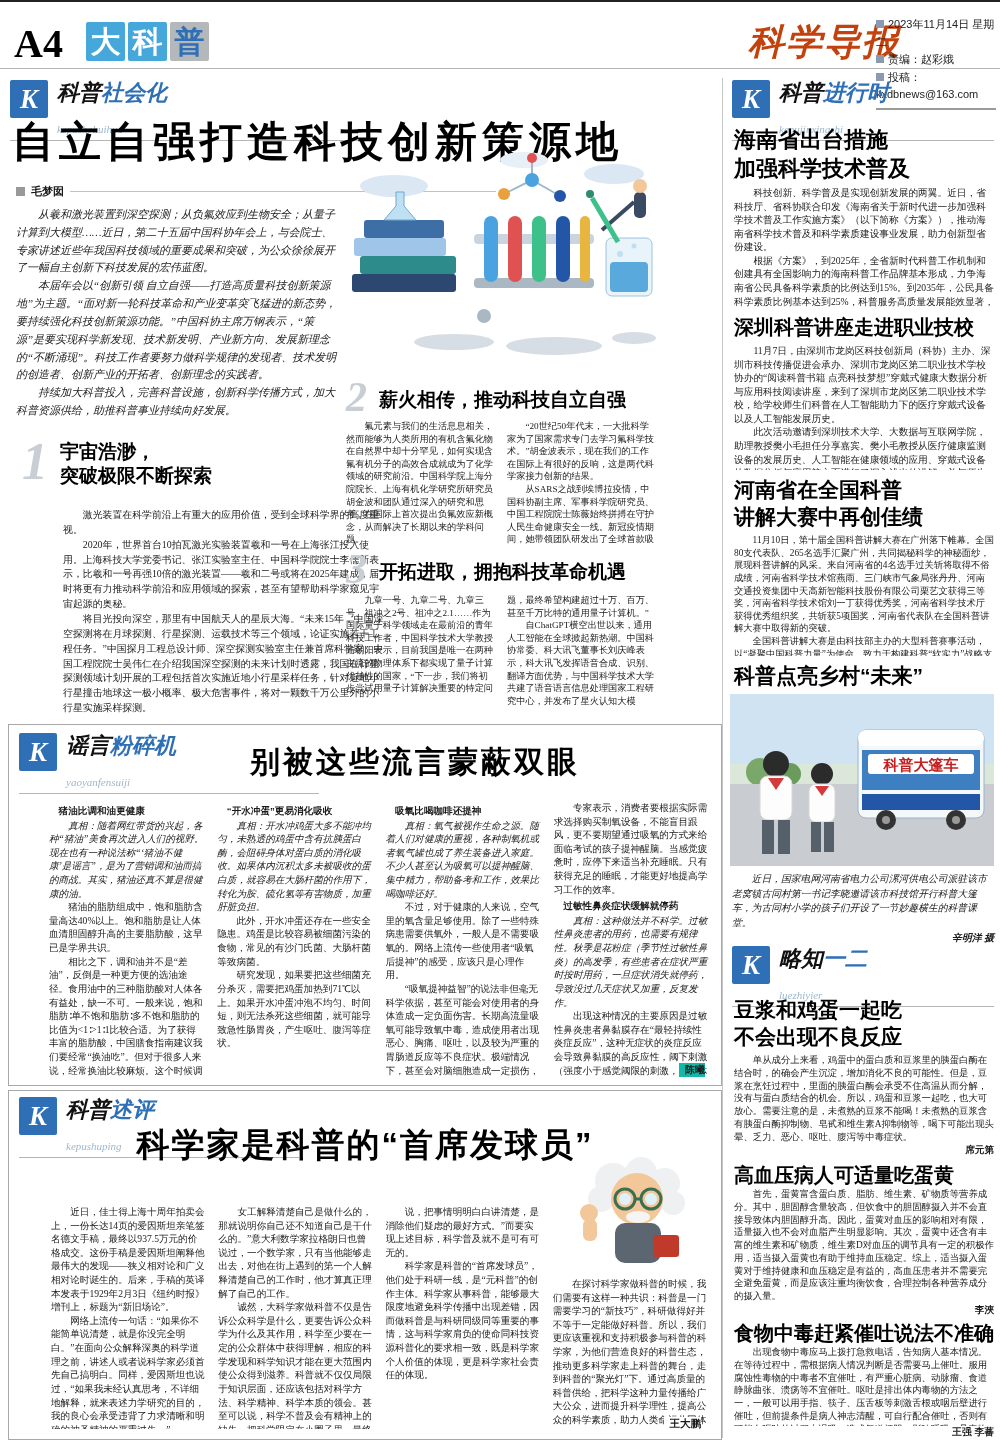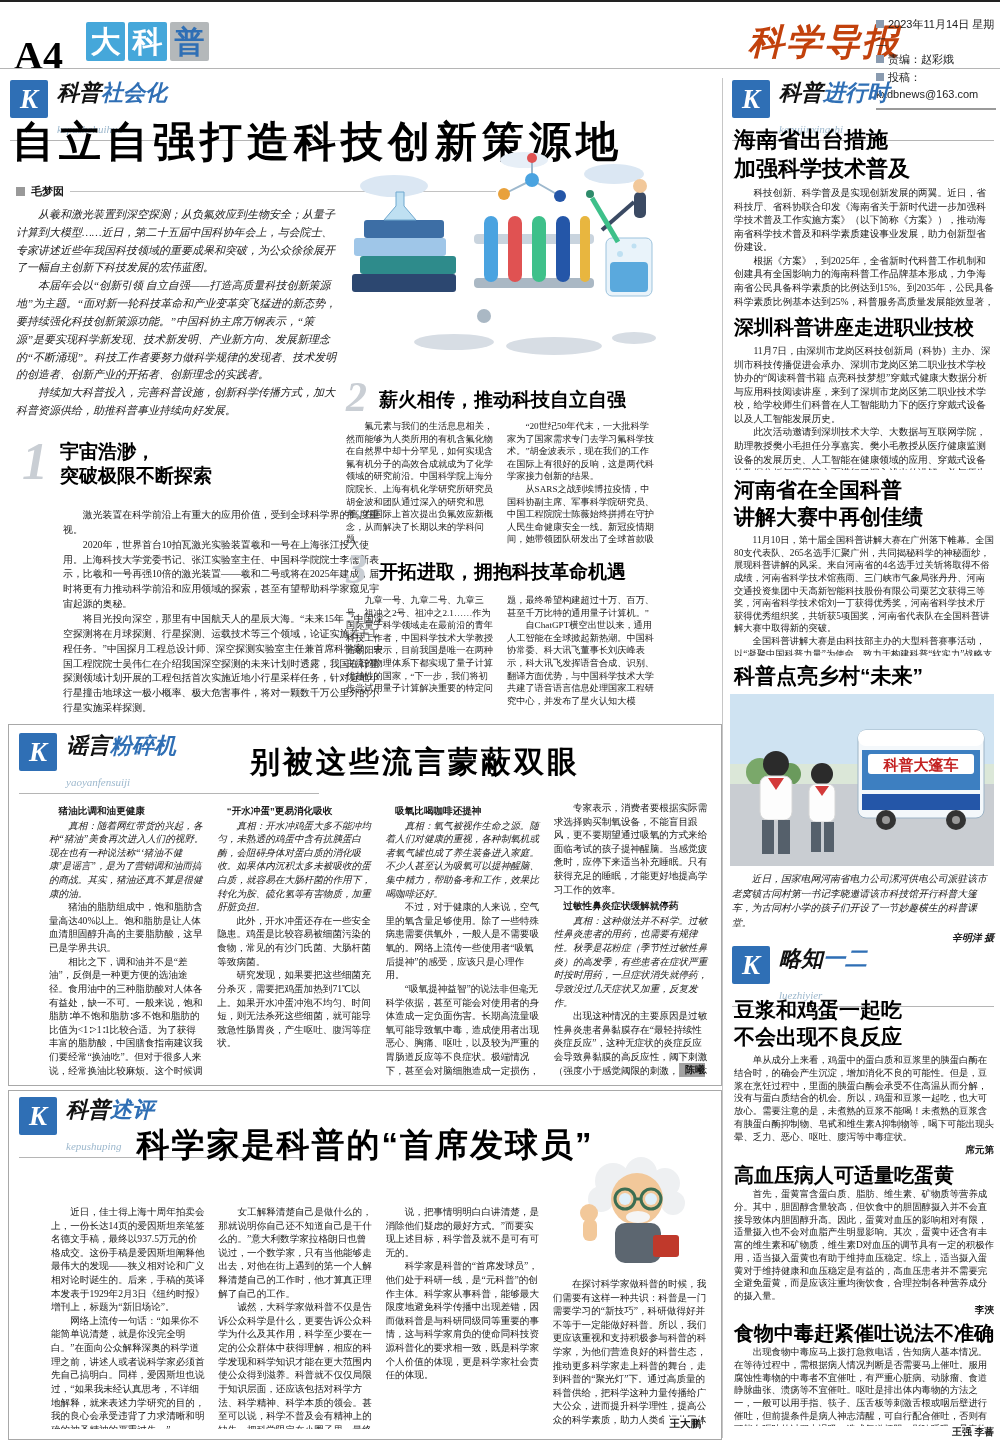--- a/index.html
+++ b/index.html
@@ -48,21 +48,21 @@
   .rbody{font:9.7px/1.4 "Liberation Serif",serif;}
   .cap{font:italic 9.8px/1.5 "Liberation Serif",serif;}
   .vline{width:1px;background:#c6c6c6;}
 </style>
 </head>
 <body>
 
 <div id="page">
 
   <div class="abs hair" style="left:0;top:11;width:1000px;height:2px;background:#222;"></div>
-  <div class="abs pageno" style="left:14px;top:36px;">A4</div>
+  <div class="abs pageno" style="left:14px;top:24px;">A4</div>
   <div class="abs" style="left:86px;top:22px;display:flex;gap:3px;">
     <div class="secbox blue">大</div>
     <div class="secbox blue">科</div>
     <div class="secbox gray">普</div>
   </div>
   <div class="abs masthead" style="left:748px;top:22px;">科学导报</div>
   <div class="abs hinfo" style="left:876px;top:16px;width:120px;">
     <div><span class="sq"></span><span>2023年11月14日  星期二</span></div>
     <div><span class="sq"></span><span>责编：赵彩娥</span></div>
     <div><span class="sq"></span><span>投稿：kxdbnews@163.com</span></div>
@@ -205,21 +205,21 @@
         <p>不过，对于健康的人来说，空气里的氧含量足够使用。除了一些特殊病患需要供氧外，一般人是不需要吸氧的。网络上流传一些使用者“吸氧后提神”的感受，应该只是心理作用。</p>
         <p>“吸氧提神益智”的说法非但毫无科学依据，甚至可能会对使用者的身体造成一定负面伤害。长期高流量吸氧可能导致氧中毒，造成使用者出现恶心、胸痛、呕吐，以及较为严重的胃肠道反应等不良症状。极端情况下，甚至会对脑细胞造成一定损伤，吸氧反而会导致身体机能下降。</p>
       </div>
       <div>
         <p>专家表示，消费者要根据实际需求选择购买制氧设备，不能盲目跟风，更不要期望通过吸氧的方式来给面临考试的孩子提神醒脑。当感觉疲惫时，应停下来适当补充睡眠。只有获得充足的睡眠，才能更好地提高学习工作的效率。</p>
         <div class="claim">过敏性鼻炎症状缓解就停药</div>
         <p class="kai">真相：这种做法并不科学。过敏性鼻炎患者的用药，也需要有规律性。秋季是花粉症（季节性过敏性鼻炎）的高发季，有些患者在症状严重时按时用药，一旦症状消失就停药，导致没过几天症状又加重，反复发作。</p>
         <p>出现这种情况的主要原因是过敏性鼻炎患者鼻黏膜存在“最轻持续性炎症反应”，这种无症状的炎症反应会导致鼻黏膜的高反应性，阈下刺激（强度小于感觉阈限的刺激，即个体觉察不到，但仍可引起一定生理或心理效应）也会引起临床症状。因此，过敏性鼻炎治疗中应坚持用药，注意规律性。</p>
       </div>
     </div>
-    <div class="abs au" style="right:16px;bottom:8px;font-size:10px;background:#a3a3a3;padding-left:6px;">陈曦</div>
+    <div class="abs au" style="right:16px;bottom:8px;font-size:10px;background:#14b8a6;padding-left:6px;">陈曦</div>
   </div>
 
   <div class="abs boxed" style="left:8px;top:1090px;width:712px;height:348px;">
     <div class="badge abs" style="left:10px;top:6px;width:280px;">
       <div class="k">K</div>
       <div>
         <div class="nm"><span>科普</span><span class="b">述评</span></div>
         <div class="py">kepushuping</div>
       </div>
     </div>

